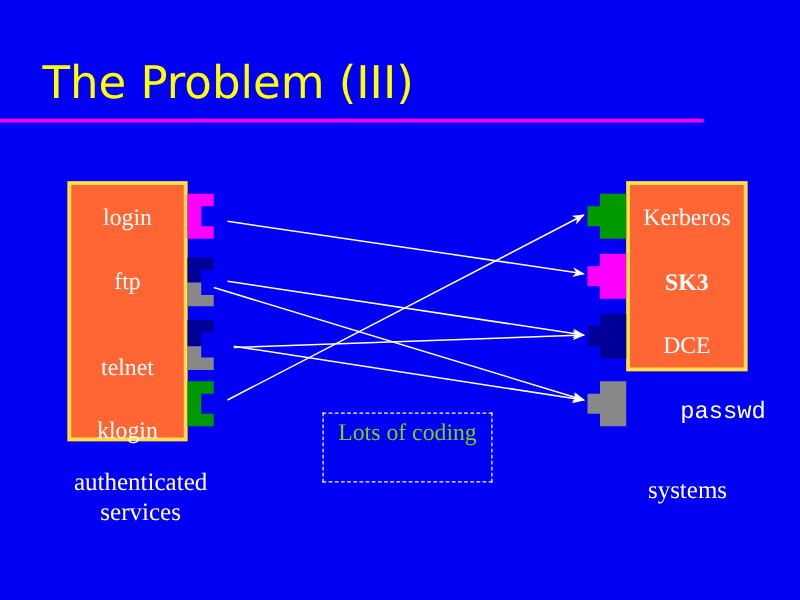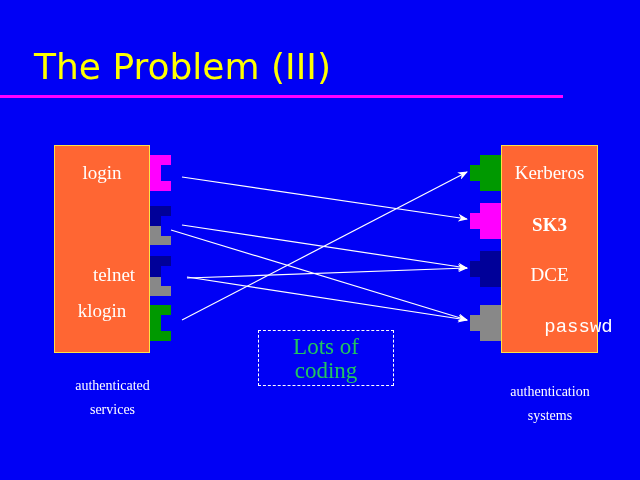--- a/index.html
+++ b/index.html
@@ -1,38 +1,39 @@
 <!DOCTYPE html>
 <html><head>
 <meta charset="utf-8">
 <style>
   html,body{margin:0;padding:0;}
   body{width:640px;height:480px;background:#0000f5;position:relative;overflow:hidden;font-family:"Liberation Serif",serif;}
   .title{position:absolute;left:34px;top:46px;font-family:"DejaVu Sans",sans-serif;font-size:36px;color:#ffff00;letter-spacing:0px;text-align:right;}
   .rule{position:absolute;left:0;top:95px;width:563px;height:3px;background:#ff00ff;}
-  .box{position:absolute;background:#ff6633;border:1px solid #fde047;box-sizing:border-box;}
+  .box{position:absolute;background:#ff6633;border:3px solid #fde047;box-sizing:border-box;}
   .lbl{position:absolute;color:#fff;font-size:19px;text-align:center;width:100%;}
   .mono{font-family:"Liberation Mono",monospace;margin-left:29px;}
-  .caption{position:absolute;color:#fff;font-size:14px;text-align:center;line-height:24px;}
-  .note{position:absolute;left:258px;top:330px;width:136px;height:56px;border:1px dashed #fff;color:#22c55e;font-size:23px;text-align:center;line-height:24px;box-sizing:border-box;padding-top:4px;}
+  .caption{position:absolute;color:#fff;font-size:20px;text-align:center;line-height:24px;}
+  .note{position:absolute;left:258px;top:330px;width:136px;height:56px;border:1px dashed #fff;color:#84cc16;font-size:19px;text-align:center;line-height:24px;box-sizing:border-box;padding-top:4px;}
   svg{position:absolute;left:0;top:0;}
 </style>
 </head>
 <body>
 
 <div class="title">The Problem (III)</div>
 <div class="rule"></div>
 
 <div class="box" style="left:54px;top:145px;width:96px;height:208px;">
   <div class="lbl" style="top:16px;">login</div>
-  <div class="lbl" style="top:118px;padding-left:12px;">telnet</div>
-  <div class="lbl" style="top:154px;">klogin</div>
+  <div class="lbl" style="top:67px;">ftp</div>
+  <div class="lbl" style="top:136px;">telnet</div>
+  <div class="lbl" style="top:186px;">klogin</div>
 </div>
 
-<div class="box" style="left:501px;top:145px;width:97px;height:208px;">
+<div class="box" style="left:501px;top:145px;width:97px;height:152px;">
   <div class="lbl" style="top:16px;">Kerberos</div>
   <div class="lbl" style="top:68px;font-weight:bold;">SK3</div>
   <div class="lbl" style="top:118px;">DCE</div>
   <div class="lbl mono" style="top:170px;">passwd</div>
 </div>
 
 <svg width="640" height="480">
 
   <g>
     <path d="M150 155 H171 V165 H161 V181 H171 V191 H150 Z" fill="#ff00ff"></path>
@@ -79,15 +80,14 @@
 
 <div class="note">
   <div>Lots of coding</div>
 </div>
 
 <div class="caption" style="left:40px;top:374px;width:145px;">
   <div>authenticated</div>
   <div>services</div>
 </div>
 <div class="caption" style="left:470px;top:380px;width:160px;">
-  <div>authentication</div>
   <div>systems</div>
 </div>
 
 </body></html>

